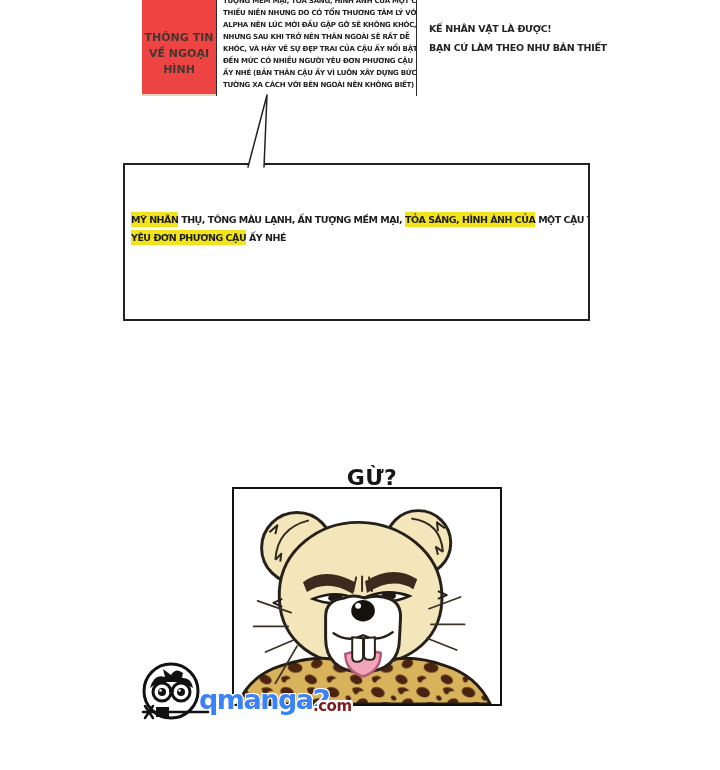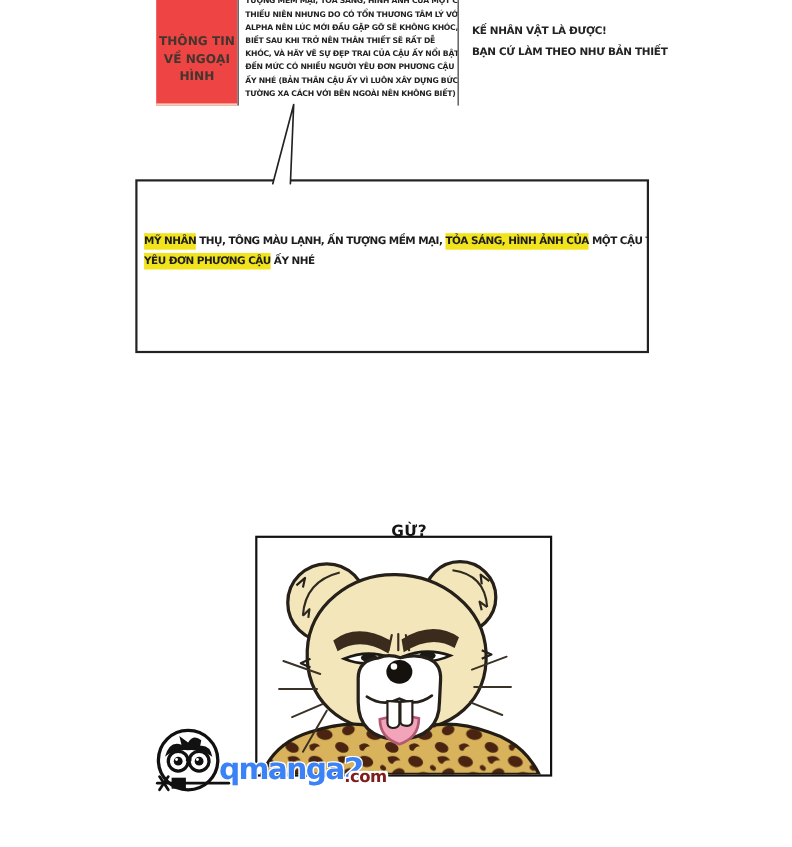--- a/index.html
+++ b/index.html
@@ -47,22 +47,22 @@
   .speech-box .hl { background:#f2e41c; padding:2px 0;margin-top:20px; }
   
   .tail { position:absolute; left:240px; top:93px; z-index:2; }
   
   .panel {
     position:absolute; left:232px; top:487px; width:270px; height:219px;
     border:2px solid #111; background:#fff;
   }
   .panel svg { display:block; }
   .sfx {
-    position:absolute; left:325px; top:475px; width:94px; z-index:3;
-    text-align:center; font-weight:bold; font-size:14px; color:#161616;
+    position:absolute; left:325px; top:465px; width:94px; z-index:3;
+    text-align:center; font-weight:bold; font-size:22px; color:#161616;
     letter-spacing:0.5px;
   }
   
   .logo { position:absolute; left:138px; top:658px; z-index:4; }
   .logo-text {
     position:absolute; left:199px; top:684px; z-index:4;
     font-weight:bold; font-size:27px; letter-spacing:-1.5px; color:#3b82f6;
     text-shadow:-1px -1px 0 #fff, 1px -1px 0 #fff, -1px 1px 0 #fff, 1px 1px 0 #fff;
   }
   .logo-tld {
@@ -77,21 +77,21 @@
 
 <div class="page">
 
   <div class="label-box">THÔNG TIN VỀ NGOẠI HÌNH</div>
 
   <div class="desc-box">
     <div class="desc-text">
       <div>TƯỢNG MỀM MẠI, TỎA SÁNG, HÌNH ẢNH CỦA MỘT CẬU</div>
       <div>THIẾU NIÊN NHƯNG DO CÓ TỔN THƯƠNG TÂM LÝ VỚI</div>
       <div>ALPHA NÊN LÚC MỚI ĐẦU GẶP GỠ SẼ KHÔNG KHÓC,</div>
-      <div>BIẾT SAU KHI TRỞ NÊN THÂN THIẾT SẼ RẤT DỄ</div>
+      <div>NHƯNG SAU KHI TRỞ NÊN THÂN NGOÀI SẼ RẤT DỄ</div>
       <div>KHÓC, VÀ HÃY VẼ SỰ ĐẸP TRAI CỦA CẬU ẤY NỔI BẬT</div>
       <div>ĐẾN MỨC CÓ NHIỀU NGƯỜI YÊU ĐƠN PHƯƠNG CẬU</div>
       <div>ẤY NHÉ (BẢN THÂN CẬU ẤY VÌ LUÔN XÂY DỰNG BỨC</div>
       <div>TƯỜNG XA CÁCH VỚI BÊN NGOÀI NÊN KHÔNG BIẾT)</div>
     </div>
   </div>
 
   <div class="side-note">
     <div>KẾ NHÂN VẬT LÀ ĐƯỢC!</div>
     <div>BẠN CỨ LÀM THEO NHƯ BẢN THIẾT</div>

